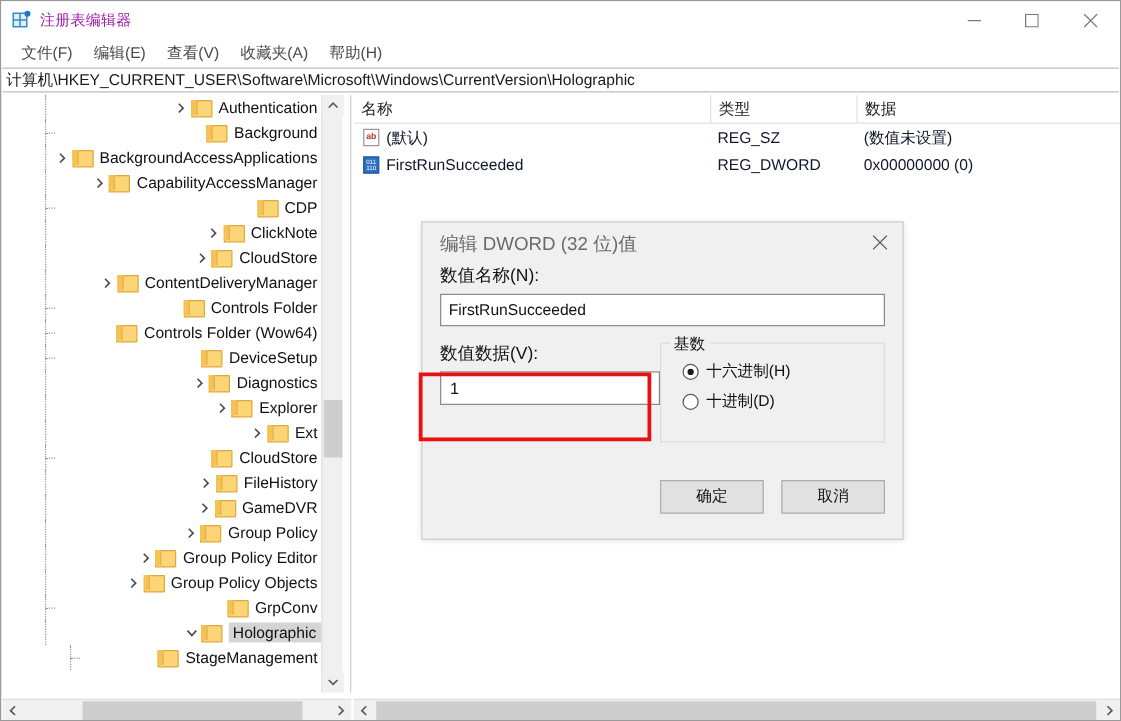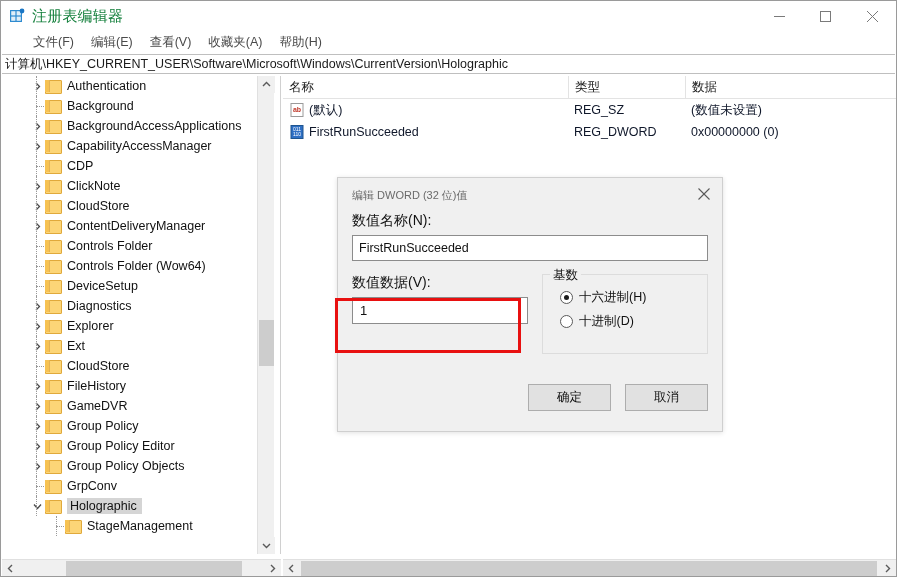--- a/index.html
+++ b/index.html
@@ -22,37 +22,37 @@
   .titlebar {
     position: absolute; left: 0; top: 0; width: 895px; height: 30px;
     background: #ffffff;
     display: flex; align-items: center;
   }
   .title-icon {
     width: 16px; height: 16px; margin-left: 8px; margin-right: 7px;
     position: relative; flex: 0 0 auto;
   }
   .title-text {
-    font-size: 15px; color: #15803d; letter-spacing: .2px;
+    font-size: 12px; color: #a21caf; letter-spacing: .2px;
     white-space: nowrap;
   }
   .wincontrols {
     position: absolute; right: 0; top: 0; height: 30px; display: flex;
   }
   .wc {
     width: 46px; height: 30px; display: flex; align-items: center; justify-content: center;
     color: #7a7a7a;
   }
   .wc:last-child { width: 48px; }
 
   
   .menubar {
     position: absolute; left: 0; top: 30px; width: 714px; height: 22px;
     background: #ffffff; display: flex; align-items: center;
-    padding-left: 24px;
+    padding-left: 8px;
   }
   .menu-item {
     font-size: 12.5px; color: #4a4a4a; padding: 2px 9px 2px 8px; white-space: nowrap;
   }
 
   
   .addressbar {
     position: absolute; left: 1px; top: 53px; width: 893px; height: 20px;
     background: #ffffff; border: 1px solid #bfbfbf; border-left: none; border-right: none;
     display: flex; align-items: center;
@@ -66,20 +66,21 @@
     position: absolute; left: 1px; top: 75px; width: 279px; height: 478px;
     background: #ffffff; border-right: 1px solid #d0d0d0;
     overflow: hidden;
   }
   .tree-scroll-area {
     position: absolute; left: 0; top: 0; width: 256px; height: 478px; overflow: hidden;
   }
   .tree-row {
     height: 20px; display: flex; align-items: center; white-space: nowrap;
     position: relative;
+    justify-content: flex-end;
   }
   .chev {
     width: 16px; height: 20px; flex: 0 0 auto; margin-left: 27px;
     display: flex; align-items: center; justify-content: center;
     color: #636363;
   }
   .chev.empty { }
   .tdash {
     position: absolute; left: 34px; top: 10px; width: 8px; height: 1px;
     border-top: 1px dotted #9a9a9a;
@@ -162,38 +163,38 @@
   
   .dialog {
     position: absolute; left: 336px; top: 176px; width: 386px; height: 255px;
     background: #f0f0f0; border: 1px solid #cfcfcf;
     box-shadow: 0 1px 5px rgba(0,0,0,.12);
   }
   .dlg-title {
     height: 34px; display: flex; align-items: center; position: relative;
   }
   .dlg-title-text {
-    font-size: 11px; color: #6a6a6a; padding-left: 14px; white-space: nowrap;
+    font-size: 15px; color: #6a6a6a; padding-left: 14px; white-space: nowrap;
   }
   .dlg-close {
     position: absolute; right: 4px; top: 3px; width: 28px; height: 26px;
     display: flex; align-items: center; justify-content: center; color: #5a5a5a;
   }
   .dlg-body { position: relative; padding: 0 14px; }
   .dlg-label {
     font-size: 14px; color: #111111; margin-bottom: 5px; white-space: nowrap;
   }
   .dlg-input {
     width: 100%; height: 26px; background: #ffffff; border: 1px solid #8c8c8c;
     display: flex; align-items: center; padding-left: 6px;
     font-size: 12.5px; color: #111111;
   }
   .dlg-cols { display: flex; margin-top: 13px; }
   .col-left { width: 176px; }
-  .col-right { width: 180px; margin-left: 14px; }
+  .col-right { width: 180px; }
   .val-input {
     width: 176px; height: 27px; background: #ffffff; border: 1px solid #8c8c8c;
     display: flex; align-items: center; padding-left: 7px;
     font-size: 13px; color: #111111;
   }
   .groupbox {
     border: 1px solid #dcdcdc; padding: 10px 0 12px 0; position: relative; height: 80px;
   }
   .gb-legend {
     position: absolute; top: -8px; left: 7px; background: #f0f0f0;

